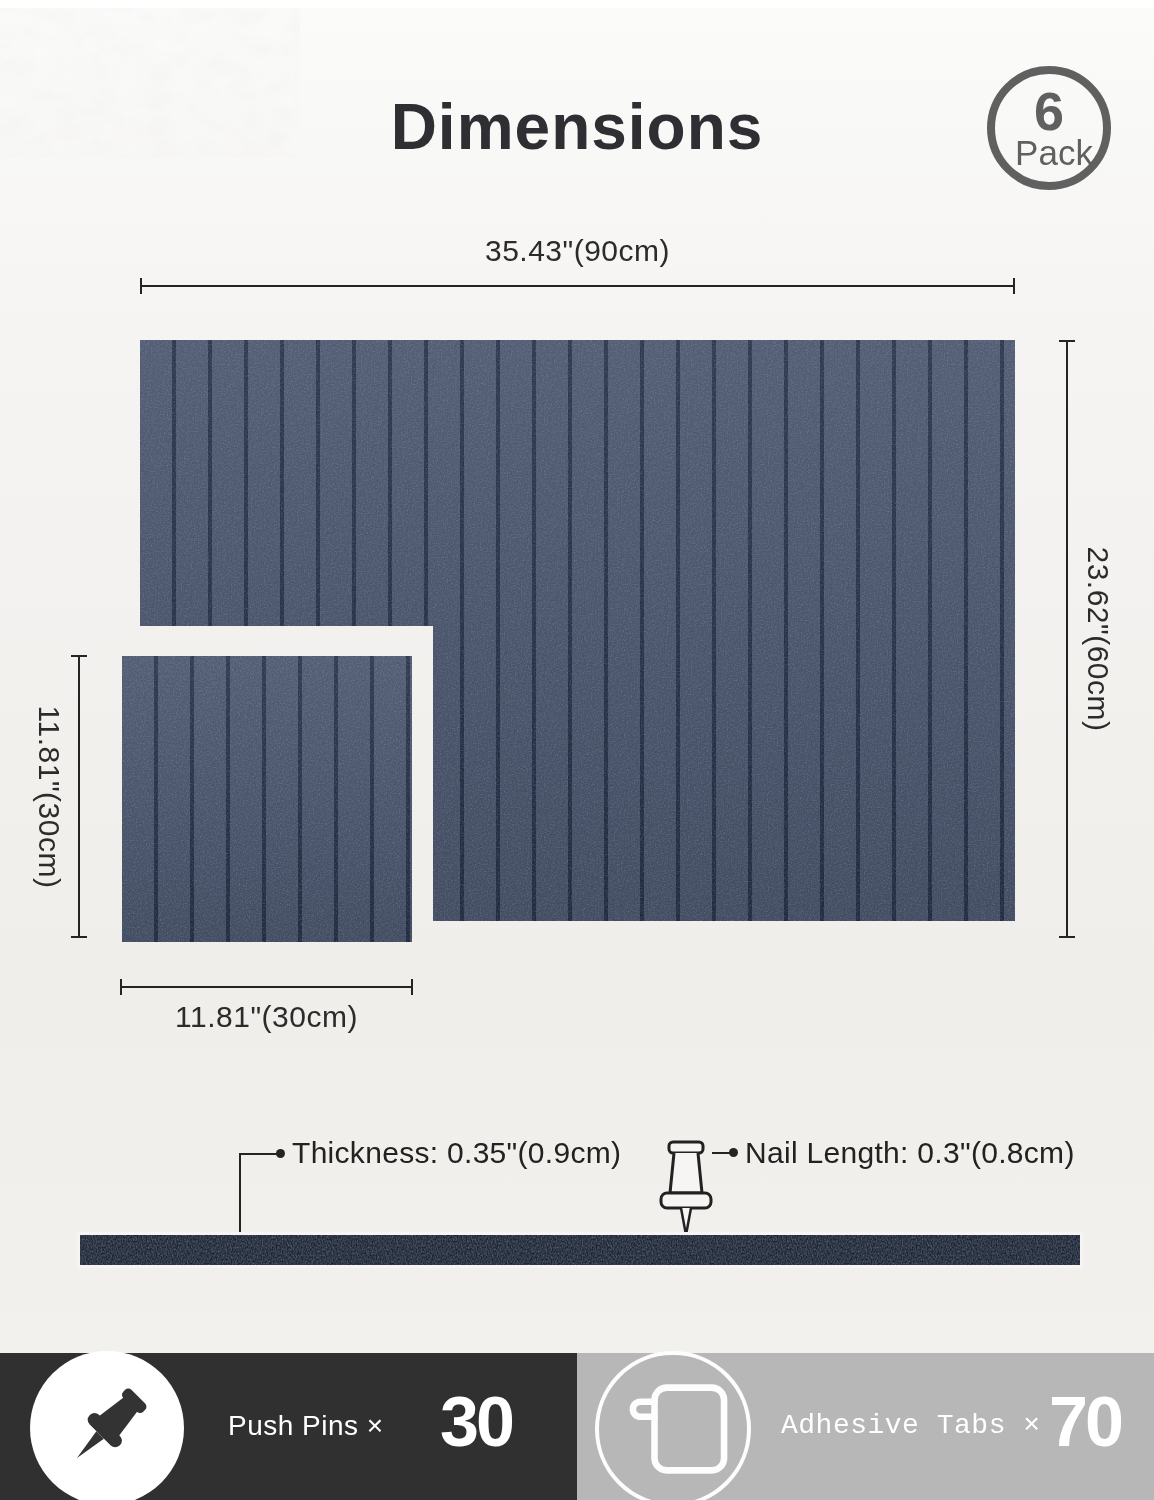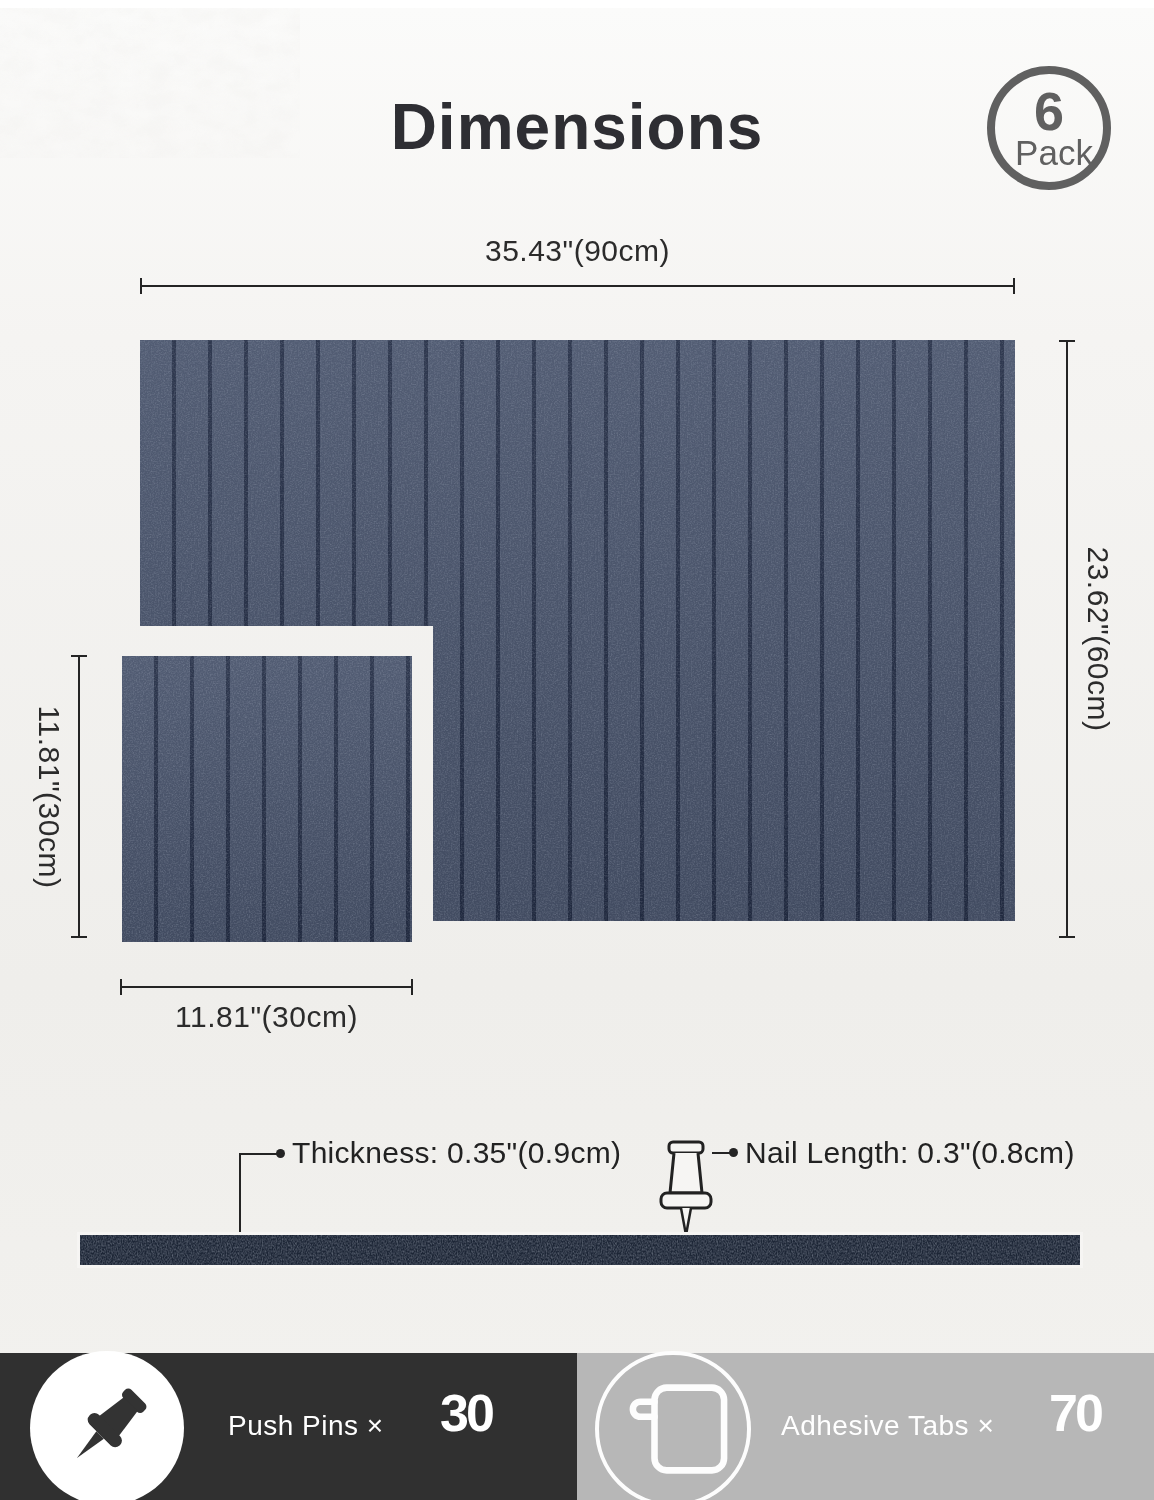--- a/index.html
+++ b/index.html
@@ -55,21 +55,21 @@
   
   .footer{left:0;top:1345px;width:1154px;height:155px;display:flex;}
   .f-left{position:relative;flex:0 0 577px;background:var(--footer-left-bg,#303030);}
   .f-right{position:relative;flex:1;background:var(--footer-right-bg,#b7b7b7);}
   .f-circle{position:absolute;left:30px;top:-2px;width:154px;height:154px;border-radius:50%;
             background:#ffffff;display:flex;align-items:center;justify-content:center;}
   .f-circle-o{position:absolute;left:18px;top:-2px;width:156px;height:156px;border-radius:50%;
             box-sizing:border-box;border:4px solid #fdfdfd;
             display:flex;align-items:center;justify-content:center;}
   .f-label{position:absolute;top:57px;font-size:28px;color:#fff;letter-spacing:.5px;white-space:nowrap;}
-  .f-count{position:absolute;top:34px;font-size:52px;font-weight:800;letter-spacing:-3px;color:#fff;line-height:1;}
+  .f-count{position:absolute;top:34px;font-size:70px;font-weight:800;letter-spacing:-3px;color:#fff;line-height:1;}
 </style>
 </head>
 <body>
 
 <div class="page">
 
   <svg class="paper-tex" xmlns="http://www.w3.org/2000/svg">
     <defs>
       <filter id="paperN" x="0" y="0" width="100%" height="100%">
         <feTurbulence type="fractalNoise" baseFrequency="0.035 0.06" numOctaves="5" seed="7"></feTurbulence>
@@ -173,18 +173,18 @@
       <div class="f-label" style="left:228px;">Push Pins ×</div>
       <div class="f-count" style="left:440px;">30</div>
     </div>
     <div class="f-right">
       <div class="f-circle-o">
         <svg width="104" height="94" viewBox="0 0 110 100" style="margin-left:10px;" xmlns="http://www.w3.org/2000/svg">
           <rect x="30" y="6" width="74" height="88" rx="13" fill="none" stroke="#fdfdfd" stroke-width="7"></rect>
           <path d="M30 21 L15 21 a8 8 0 0 0 0 16 L30 37" fill="none" stroke="#fdfdfd" stroke-width="7" stroke-linecap="round"></path>
         </svg>
       </div>
-      <div class="f-label" style="left:204px;">Adhesive Tabs ×</div>
+      <div class="f-label" style="left:204px;font-family:Liberation Mono, monospace;">Adhesive Tabs ×</div>
       <div class="f-count" style="left:472px;">70</div>
     </div>
   </div>
 
 </div>
 
 </body></html>

